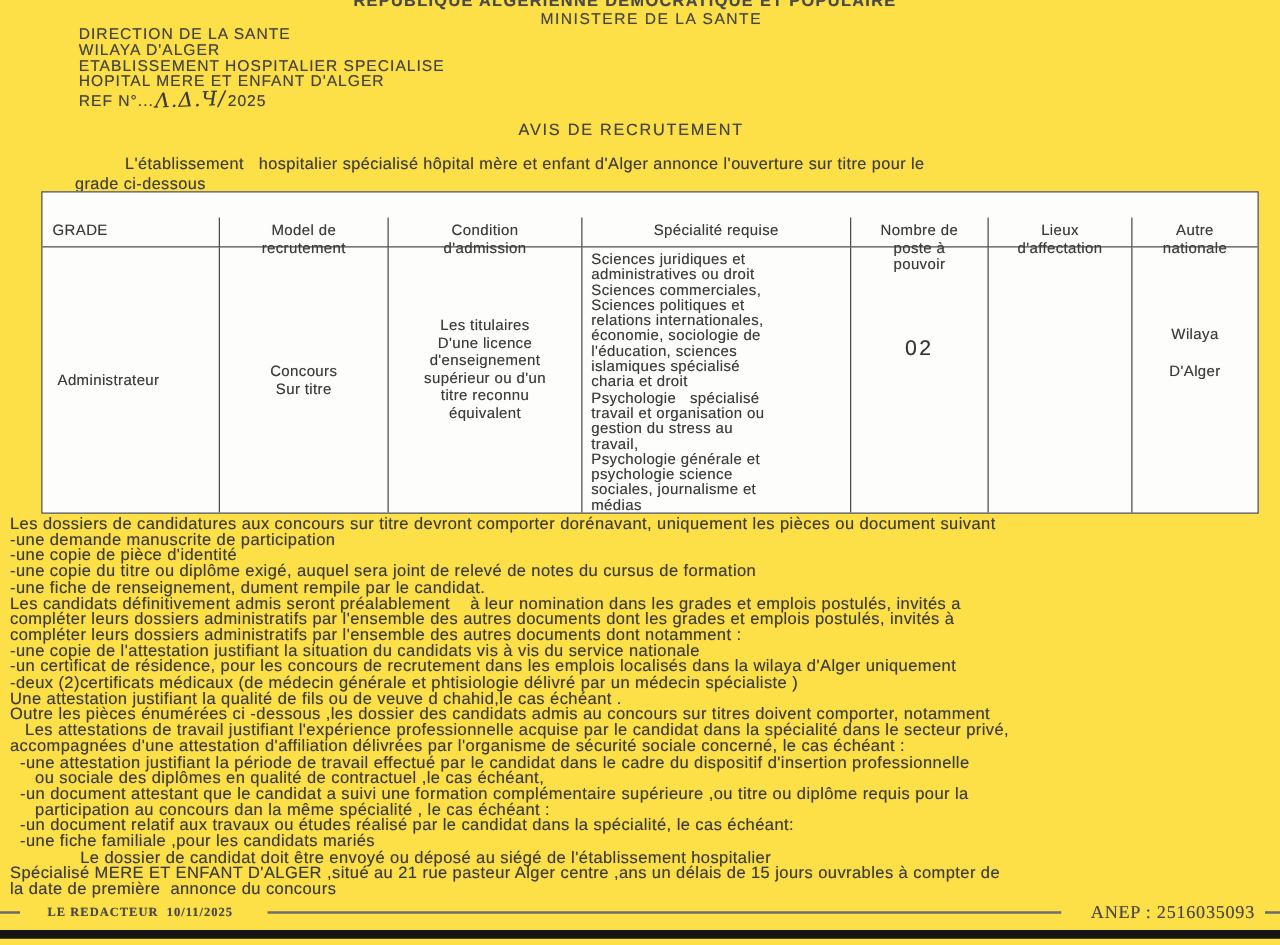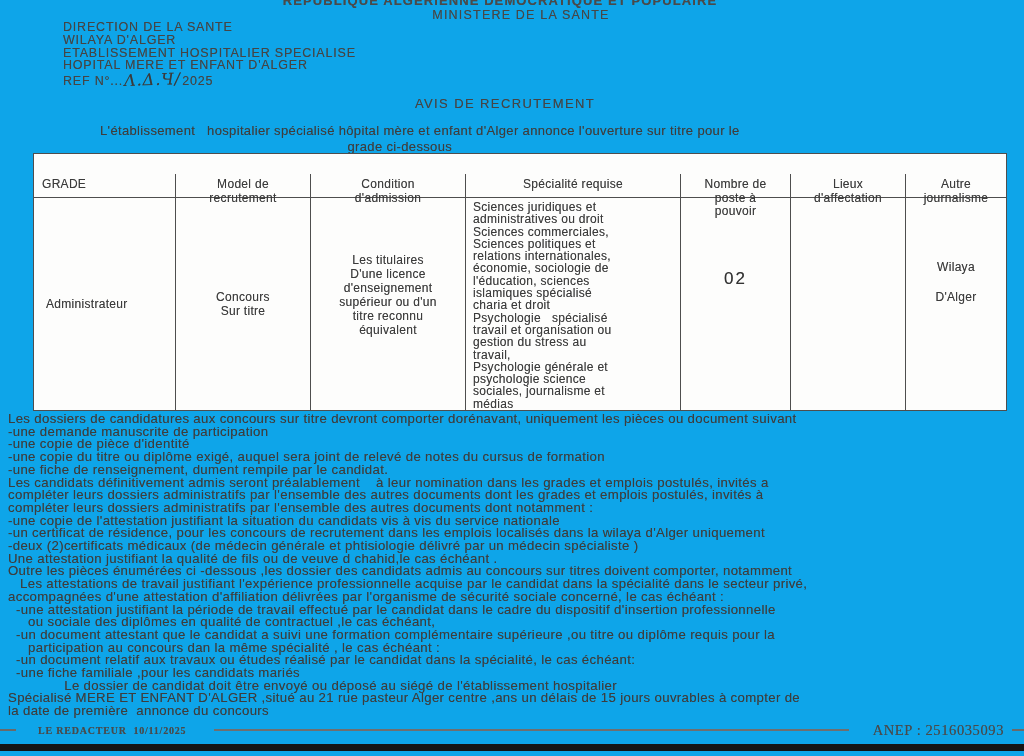--- a/index.html
+++ b/index.html
@@ -1,18 +1,18 @@
 <!DOCTYPE html>
 <html><head>
 <meta charset="utf-8">
 <style>
   html,body { margin:0; padding:0; background:#e8e8e6; }
   .page {
     position:relative; width:1024px; height:756px; margin:0 auto;
-    background:#0ea5e9; overflow:hidden;
+    background:#fde047; overflow:hidden;
     font-family:"Liberation Sans", sans-serif;
     color:#3c3c3c;
   }
   .scan-text { text-shadow:0 0 0.6px rgba(70,70,70,0.55); }
 
   
   .hdr-line1 {
     position:absolute; top:-7px; left:0; width:1000px; text-align:center;
     font-size:13px; letter-spacing:1.1px; color:#4a4a4a; font-weight:bold;
   }
@@ -30,21 +30,21 @@
     font-size:16px; color:#3a3a3a; transform:rotate(-2deg); letter-spacing:1px; margin:0 1px;
   }
 
   
   .doc-title {
     position:absolute; top:96px; left:0; width:1010px; text-align:center;
     font-size:13px; letter-spacing:1.4px; color:#454545;
   }
   .intro { position:absolute; top:123px; left:62px; font-size:13px; letter-spacing:0.35px; line-height:16px; color:#3e3e3e; }
   .intro-l1 { padding-left:38px; white-space:pre-wrap; }
-  .intro-l2 { margin-left:-2px;text-align:center; }
+  .intro-l2 { margin-left:-2px; }
 
   
   .rec-table {
     position:absolute; left:33px; top:153px; width:972px;
     display:grid;
     grid-template-columns:142px 135px 155px 215px 110px 115px 100px;
     grid-template-rows:44px 212px;
     border:1px solid #4e4e4e;
     font-size:12px; color:#3b3b3b; letter-spacing:0.3px;
     background:#fdfdfc;
@@ -115,21 +115,21 @@
 recrutement</div>
     <div class="th">Condition
 d'admission</div>
     <div class="th">Spécialité requise</div>
     <div class="th">Nombre de
 poste à
 pouvoir</div>
     <div class="th">Lieux
 d'affectation</div>
     <div class="th">Autre
-journalisme</div>
+nationale</div>
 
     <div class="td td-grade">Administrateur</div>
     <div class="td td-model">Concours
 Sur titre</div>
     <div class="td td-condition">Les titulaires
 D'une licence
 d'enseignement
 supérieur ou d'un
 titre reconnu
 équivalent</div>

